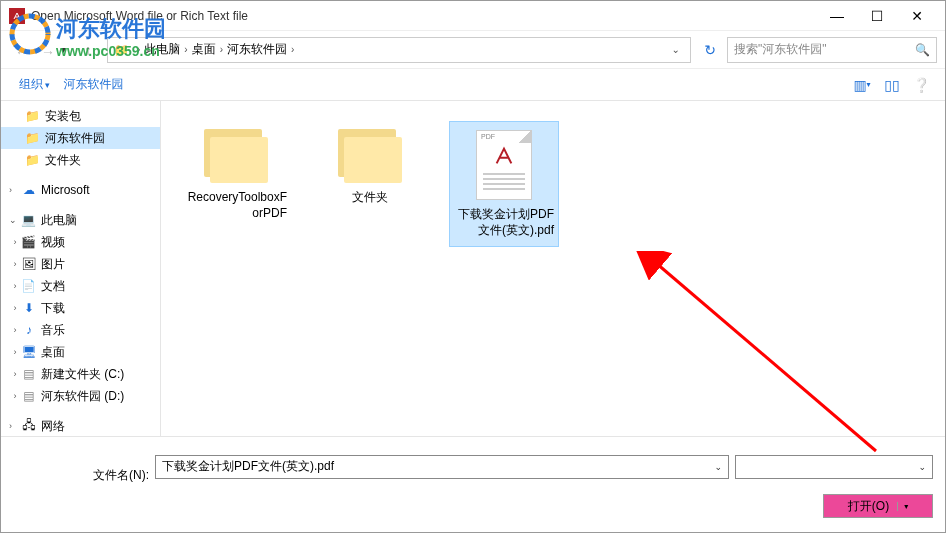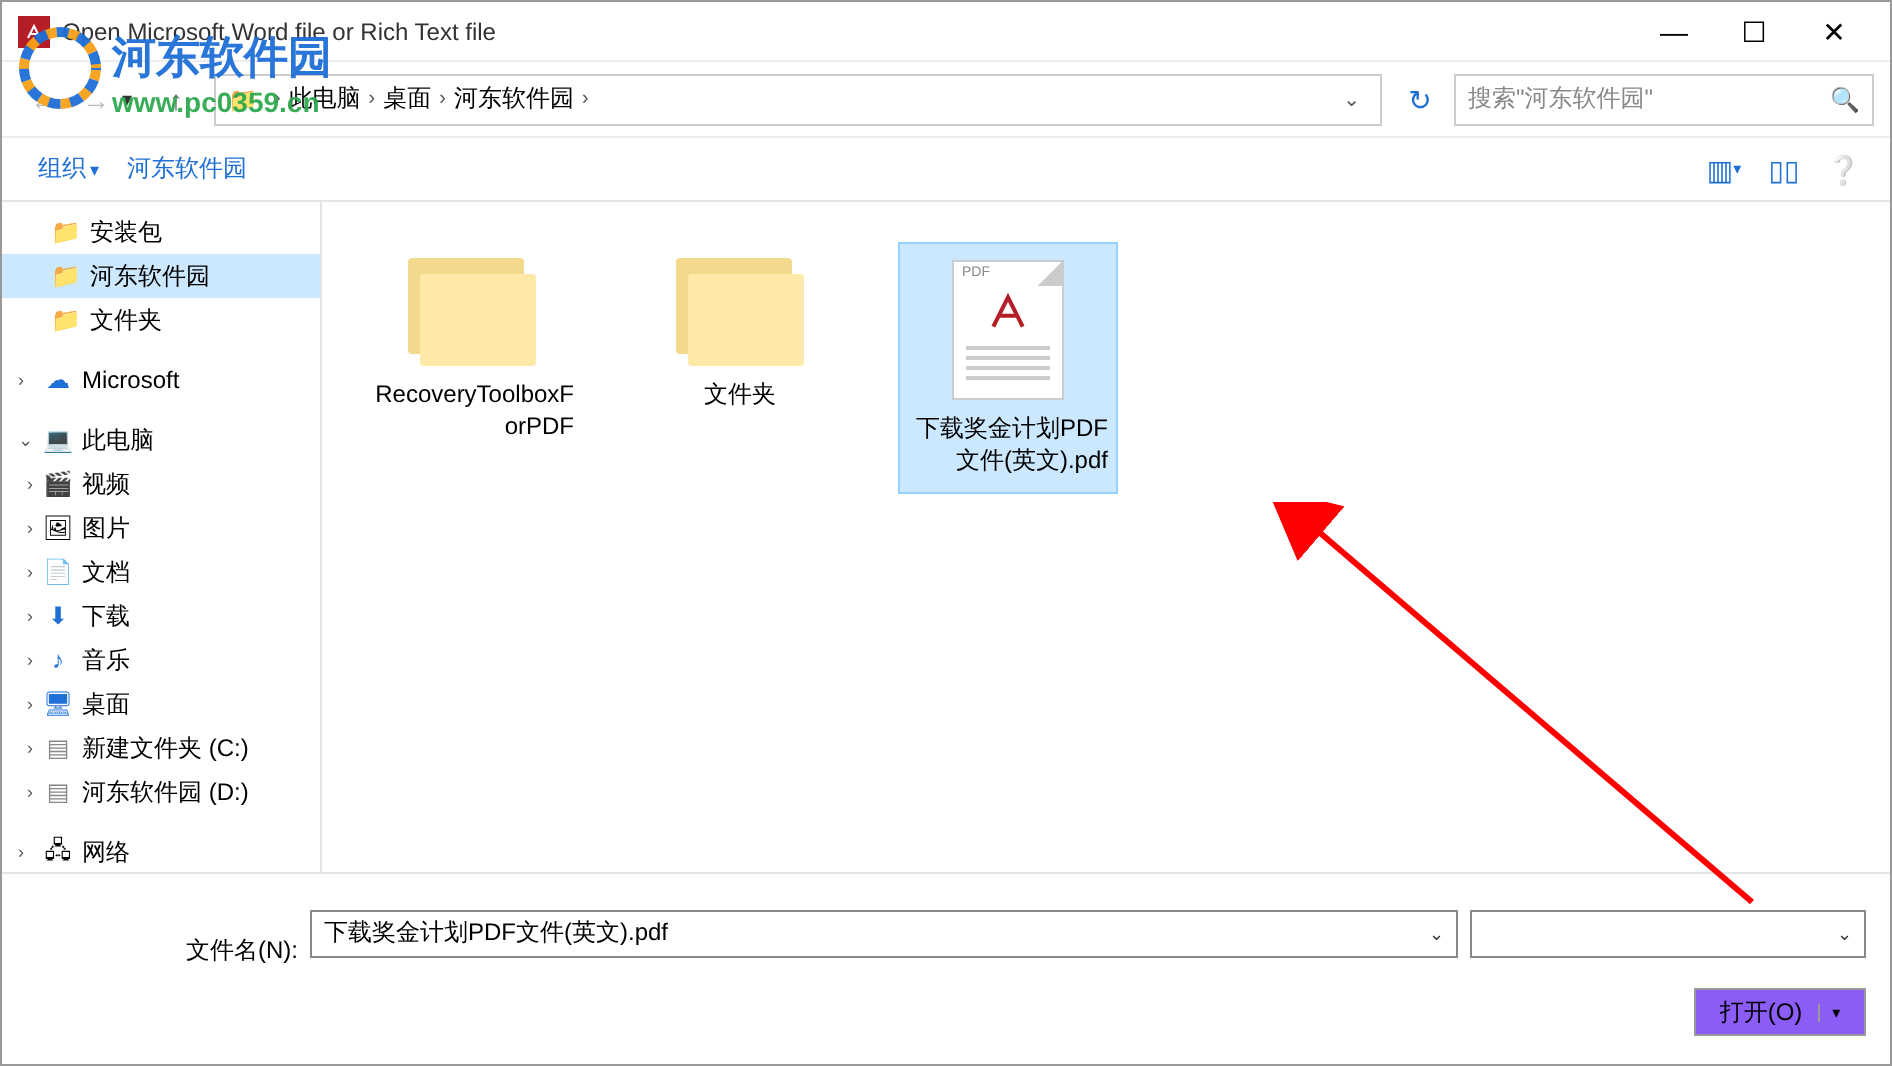--- a/index.html
+++ b/index.html
@@ -51,21 +51,21 @@
     .file-label { line-height: 1.35; word-break: break-all; }
     .arrow { position: absolute; left: 475px; top: 150px; pointer-events: none; }
     .bottom { border-top: 1px solid #e5e5e5; padding: 12px 12px 14px; }
     .fn-row { display: flex; align-items: center; gap: 6px; margin-bottom: 10px; }
     .fn-label { font-size: 12px; margin-left: 80px; margin-top: 18px; }
     .fn-input { flex: 1; height: 24px; border: 1px solid #888; font-size: 12px; padding: 0 6px; display: flex; align-items: center; }
     .fn-input .dd { margin-left: auto; font-size: 9px; color: #333; }
     .fn-select { width: 198px; height: 24px; border: 1px solid #888; font-size: 12px; padding: 0 6px; display: flex; align-items: center; white-space: nowrap; overflow: hidden; }
     .fn-select .dd { margin-left: auto; font-size: 9px; color: #333; }
     .btn-row { display: flex; justify-content: flex-end; gap: 8px; padding-right: 0; }
-    .btn { width: 86px; height: 24px; border: 1px solid #999; background: #8b5cf6; font-size: 12px; display: flex; align-items: center; justify-content: center; }
+    .btn { width: 110px; height: 24px; border: 1px solid #999; background: #ec4899; font-size: 12px; display: flex; align-items: center; justify-content: center; }
     .btn.primary { display: flex; }
     .watermark { position: absolute; top: 8px; left: 6px; pointer-events: none; opacity: 0.95; }
     .ico-folder { color: #e8b839; }
     .ico-blue { color: #1e6fd6; }
     .ico-drive { color: #888; }
     .ico-monitor { color: #333; }
     .sb-spacer { height: 8px; }
   </style>
 </head>
 <body>

